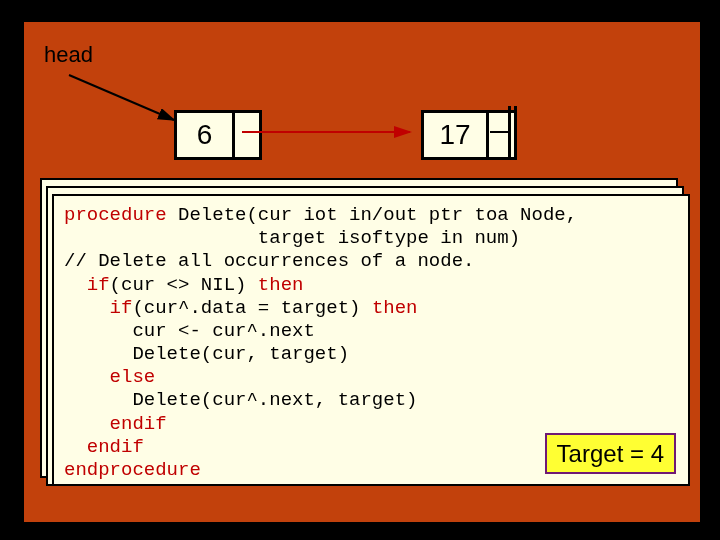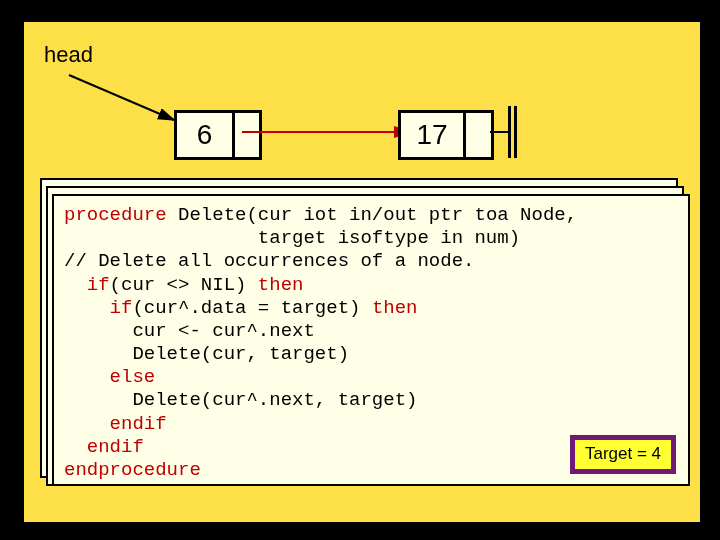--- a/index.html
+++ b/index.html
@@ -1,27 +1,27 @@
 <!DOCTYPE html>
 <html><head>
 <meta charset="utf-8">
 <style>
   html,body{margin:0;padding:0}
   body{background:#000;width:720px;height:540px;font-family:Arial,Helvetica,sans-serif}
-  .slide{position:absolute;left:22px;top:20px;width:676px;height:500px;background:#fde047;border:2px solid #000}
+  .slide{position:absolute;left:22px;top:20px;width:676px;height:500px;background:#c2410c;border:2px solid #000}
   .head-label{position:absolute;left:20px;top:20px;font-size:22px}
   svg.arrow{position:absolute;overflow:visible}
   .node{position:absolute;border:3px solid #000;background:#fffee6}
   .node .val{position:absolute;left:0;top:0;bottom:0;display:flex;align-items:center;justify-content:center;font-size:28px;border-right:3px solid #000}
   .node .ptr{position:absolute;right:0;top:0;bottom:0}
   .nil-bar{position:absolute;background:#000}
   .stack-box{position:absolute;border:2px solid #000;background:#fffee6}
   .code-box{position:absolute;border:2px solid #000;background:#fffee6;padding:8px 10px 0 10px;font-family:"Courier New",monospace;font-size:19px;line-height:1.22;white-space:pre}
   .code-box .kw{color:#c00000}
-  .target-box{position:absolute;right:12px;bottom:10px;border:5px solid #701a75;background:#ffff33;padding:4px 10px;font-size:17px;font-family:Arial,Helvetica,sans-serif}
+  .target-box{position:absolute;right:12px;bottom:10px;border:2px solid #701a75;background:#ffff33;padding:4px 10px;font-size:24px;font-family:Arial,Helvetica,sans-serif}
 </style>
 </head>
 <body>
 
 <div class="slide">
 
   <div class="head-label">head</div>
 
   <svg class="arrow" style="left:40px;top:48px;width:120px;height:60px">
     <defs>
@@ -39,21 +39,21 @@
 
   <svg class="arrow" style="left:218px;top:100px;width:180px;height:24px">
     <defs>
         <marker id="ah2" markerWidth="10" markerHeight="10" refX="8" refY="3" orient="auto">
           <path d="M0,0 L9,3 L0,6 Z" fill="#c00000"></path>
         </marker>
       </defs>
     <line x1="0" y1="10" x2="168" y2="10" stroke="#c00000" stroke-width="2" marker-end="url(#ah2)"></line>
   </svg>
 
-  <div class="node" style="left:374px;top:88px;width:90px;height:44px">
+  <div class="node" style="left:397px;top:88px;width:90px;height:44px">
     <div class="val" style="width:62px">17</div>
     <div class="ptr" style="width:24px"></div>
   </div>
 
   <div class="nil-bar" style="left:484px;top:84px;width:3px;height:52px"></div>
   <div class="nil-bar" style="left:490px;top:84px;width:3px;height:52px"></div>
   <svg class="arrow" style="left:466px;top:100px;width:22px;height:20px">
     <line x1="0" y1="10" x2="20" y2="10" stroke="#000" stroke-width="2"></line>
   </svg>
 

